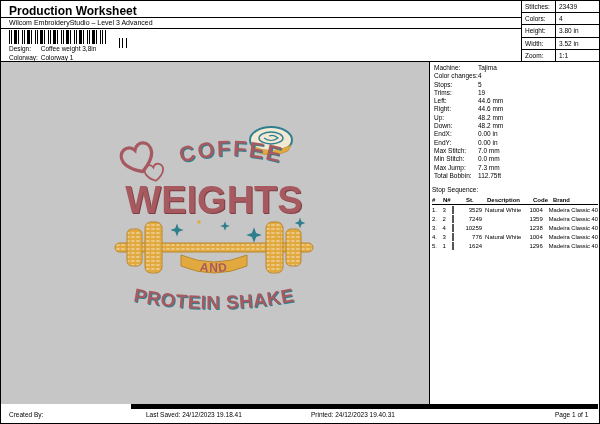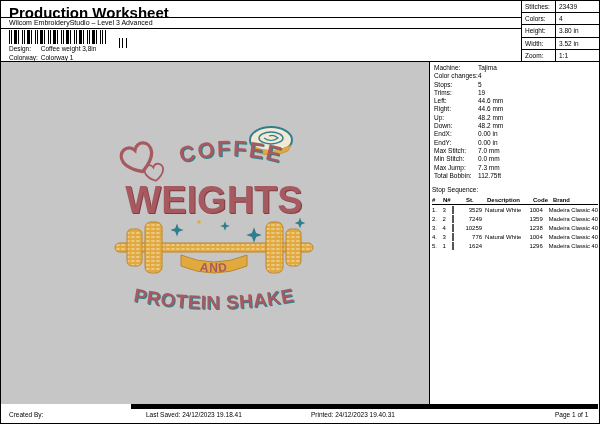--- a/index.html
+++ b/index.html
@@ -1,19 +1,19 @@
 <!DOCTYPE html>
 <html><head>
 <meta charset="utf-8">
 <style>
   *{margin:0;padding:0;box-sizing:border-box}
   html,body{background:#e8e8e8}
   body{font-family:"Liberation Sans",sans-serif;color:#000}
   .page{position:relative;width:600px;height:424px;background:#fff;border:1px solid #000;overflow:hidden}
-  .title{position:absolute;left:8px;top:3px;font-size:15px;font-weight:bold}
+  .title{position:absolute;left:8px;top:3px;font-size:12px;font-weight:bold}
   .subtitle{position:absolute;left:8px;top:18px;font-size:7px}
   .hline{position:absolute;left:0;height:0;border-top:1px solid #000}
   .barcode{position:absolute;left:8px;top:29px;width:97px;height:14px;
     background:repeating-linear-gradient(90deg,#000 0 1px,#fff 1px 2px,#000 2px 3px,#fff 3px 5px,#000 5px 8px,#fff 8px 9px,#000 9px 10px,#fff 10px 13px)}
   .barcode-small{position:absolute;left:118px;top:37px;width:10px;height:10px;
     background:repeating-linear-gradient(90deg,#000 0 1px,#fff 1px 3px,#000 3px 4px,#fff 4px 7px)}
   .meta{position:absolute;left:8px;font-size:6.5px;white-space:nowrap}
   .meta .ml{display:inline-block;width:30px}
   .infobox{position:absolute;left:520px;top:0;width:79px;height:61px;border-left:1px solid #000;font-size:6.5px}
   .inforow{height:12.2px;border-bottom:1px solid #000;display:flex;align-items:center}

